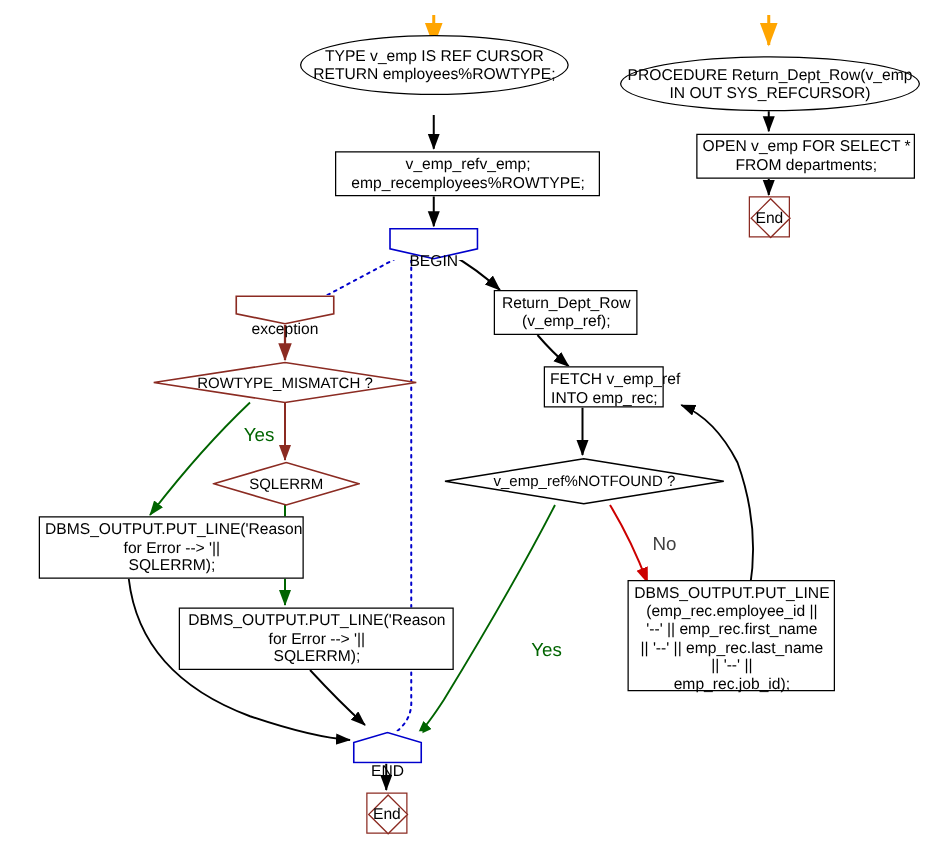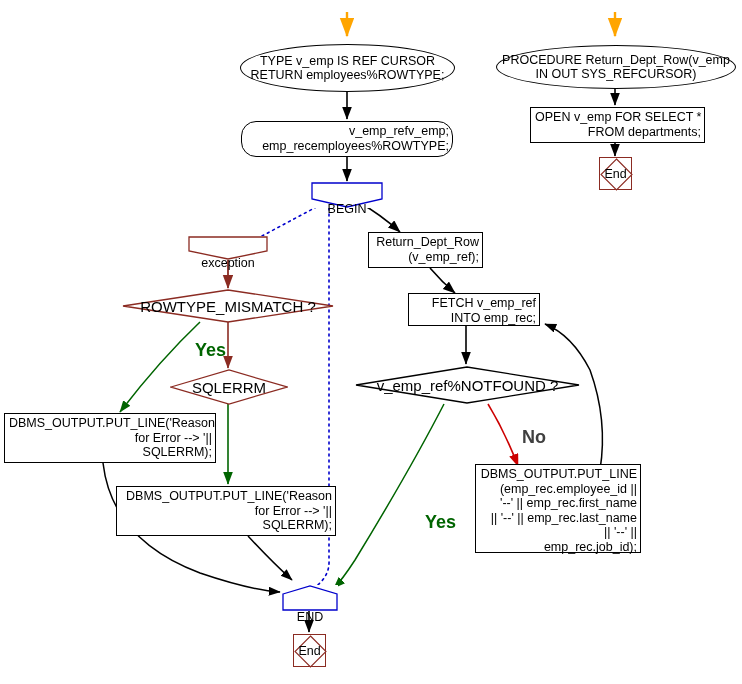--- a/index.html
+++ b/index.html
@@ -31,21 +31,22 @@
   }
   
   .box {
     border: 1px solid #000000;
     background: #ffffff;
     font-size: 12.5px;
     line-height: 14.5px;
     color: #000000;
     padding: 2px 3px 2px 4px;
     white-space: pre;
-    text-align: right;
+    text-align: center;
+    margin-left: 27px;
   }
   
   .ellipse {
     border: 1px solid #000000;
     border-radius: 50%;
     background: #ffffff;
     font-size: 12.5px;
     line-height: 14.5px;
     color: #000000;
     display: flex;
@@ -73,21 +74,21 @@
   }
   .banner .blabel {
     position: relative;
     z-index: 2;
   }
   
   .diamond {
     display: flex;
     align-items: center;
     justify-content: center;
-    font-size: 15px;
+    font-size: 12px;
     color: #000000;
   }
   .diamond .dsvg {
     position: absolute;
     left: 0;
     top: 0;
   }
   .diamond .dlabel {
     position: relative;
     z-index: 2;
@@ -107,23 +108,22 @@
     position: absolute;
     left: 0;
     top: 0;
   }
   .endnode .elabel {
     position: relative;
     z-index: 2;
   }
   .edgelabel {
     position: absolute;
-    font-size: 18px;
+    font-size: 15px;
     white-space: pre;
-    font-weight: bold;
   }
 </style>
 </head>
 <body>
 
 <div id="canvas">
 
   <svg id="edges" viewBox="0 0 742 684" width="742" height="684">
     <defs>
       <marker id="ah-black" markerWidth="9" markerHeight="9" refX="7.5" refY="3" orient="auto" markerUnits="strokeWidth">
@@ -221,24 +221,24 @@
 
     <g>
       <path d="M615,89 L615,105" stroke="#000000" stroke-width="1.6" fill="none" marker-end="url(#ah-black)"></path>
     </g>
 
     <g>
       <path d="M615,143 L615,156" stroke="#000000" stroke-width="1.6" fill="none" marker-end="url(#ah-black)"></path>
     </g>
   </svg>
 
-  <div class="node ellipse" style="left:240px; top:44px; width:215px; height:48px;">TYPE v_emp IS REF CURSOR
+  <div class="node ellipse" style="left:240px; top:28px; width:215px; height:48px;">TYPE v_emp IS REF CURSOR
 RETURN employees%ROWTYPE;</div>
 
-  <div class="node box" style="left:241px; top:121px; width:212px; height:36px;border-radius:15px;">v_emp_refv_emp;
+  <div class="node box" style="left:241px; top:121px; width:212px; height:36px;">v_emp_refv_emp;
 emp_recemployees%ROWTYPE;</div>
 
   <div class="node banner" style="left:311px; top:182px; width:72px; height:26px;">
     <svg class="bsvg" width="72" height="26" viewBox="0 0 72 26">
       <path d="M1,1 L71,1 L71,17 L36,25 L1,17 Z" fill="#ffffff" stroke="#0000cc" stroke-width="1.3"></path>
     </svg>
     <span class="blabel">BEGIN</span>
   </div>
 
   <div class="node banner" style="left:188px; top:236px; width:80px; height:24px;">
@@ -266,21 +266,21 @@
 for Error --&gt; '||
 SQLERRM);</div>
 
   <div class="node box" style="left:116px; top:486px; width:220px; height:50px;">DBMS_OUTPUT.PUT_LINE('Reason
 for Error --&gt; '||
 SQLERRM);</div>
 
   <div class="node box" style="left:368px; top:232px; width:115px; height:36px;">Return_Dept_Row
 (v_emp_ref);</div>
 
-  <div class="node box" style="left:408px; top:293px; width:132px; height:33px;">FETCH v_emp_ref
+  <div class="node box" style="left:408px; top:293px; width:96px; height:33px;">FETCH v_emp_ref
 INTO emp_rec;</div>
 
   <div class="node diamond" style="left:355px; top:366px; width:225px; height:38px;">
     <svg class="dsvg" width="225" height="38" viewBox="0 0 225 38">
       <path d="M1,19 L112,1 L224,19 L112,37 Z" fill="#ffffff" stroke="#000000" stroke-width="1.3"></path>
     </svg>
     <span class="dlabel">v_emp_ref%NOTFOUND ?</span>
   </div>
 
   <div class="node box" style="left:475px; top:464px; width:166px; height:89px;">DBMS_OUTPUT.PUT_LINE

